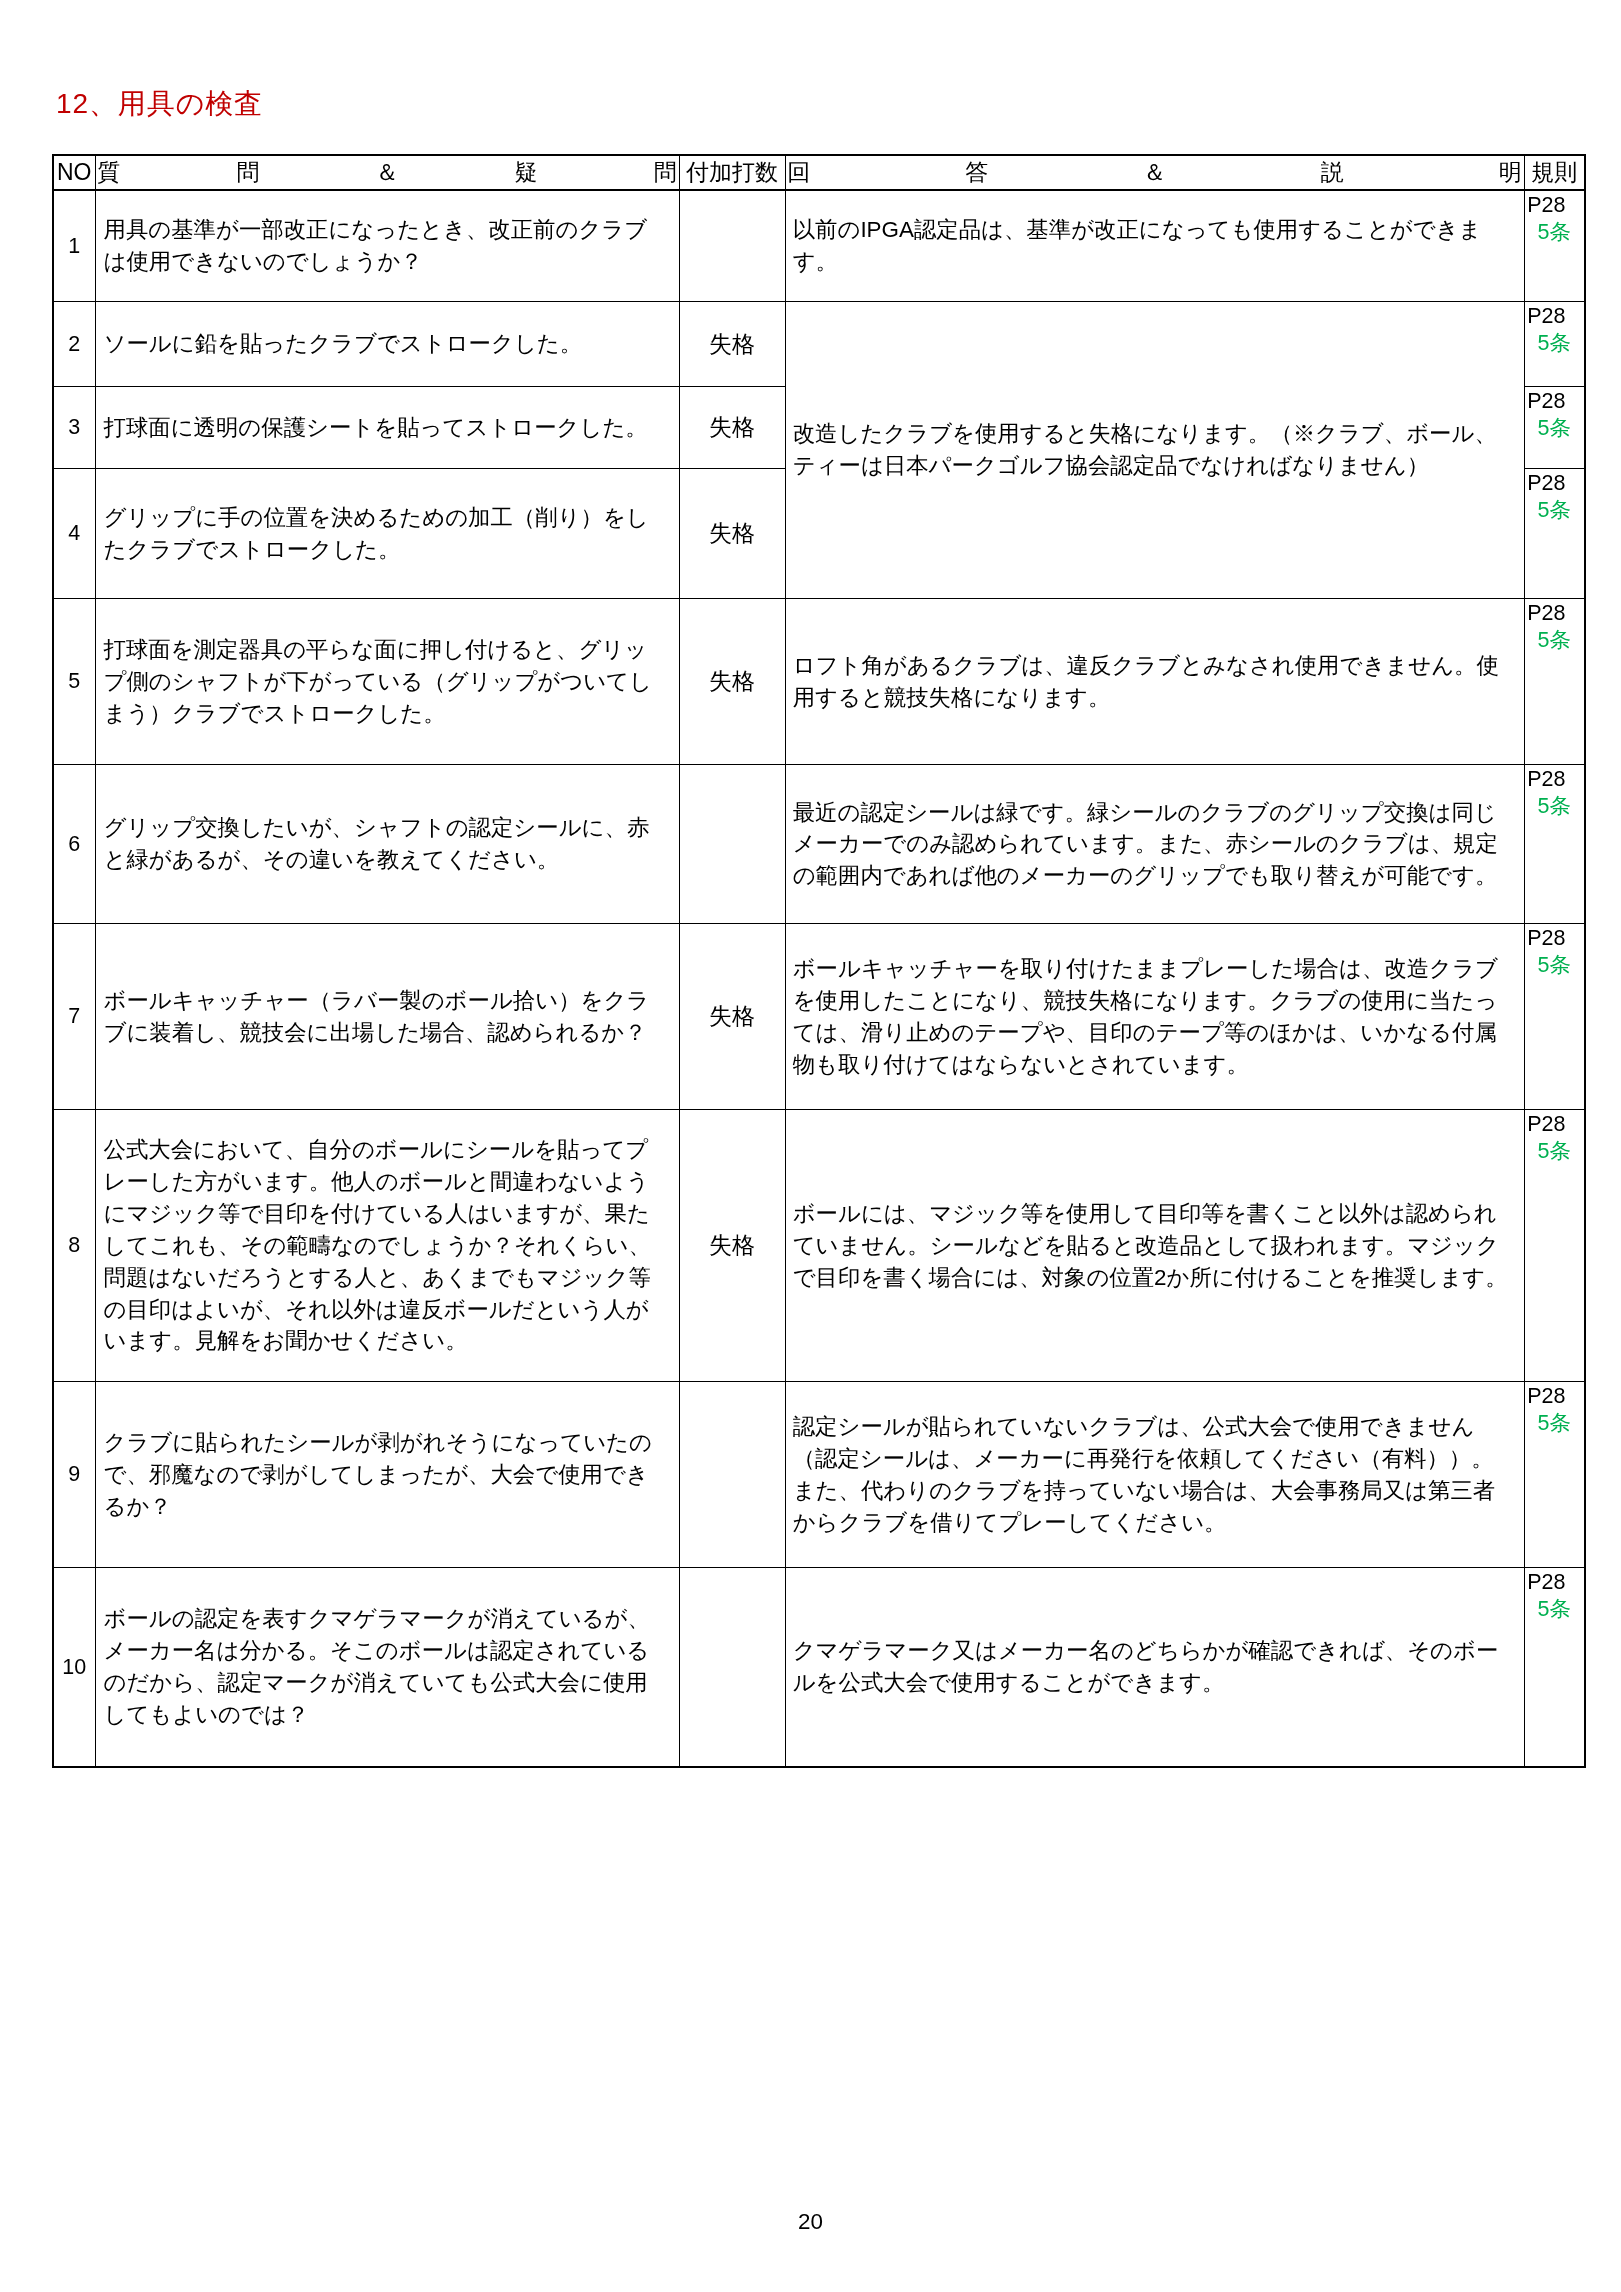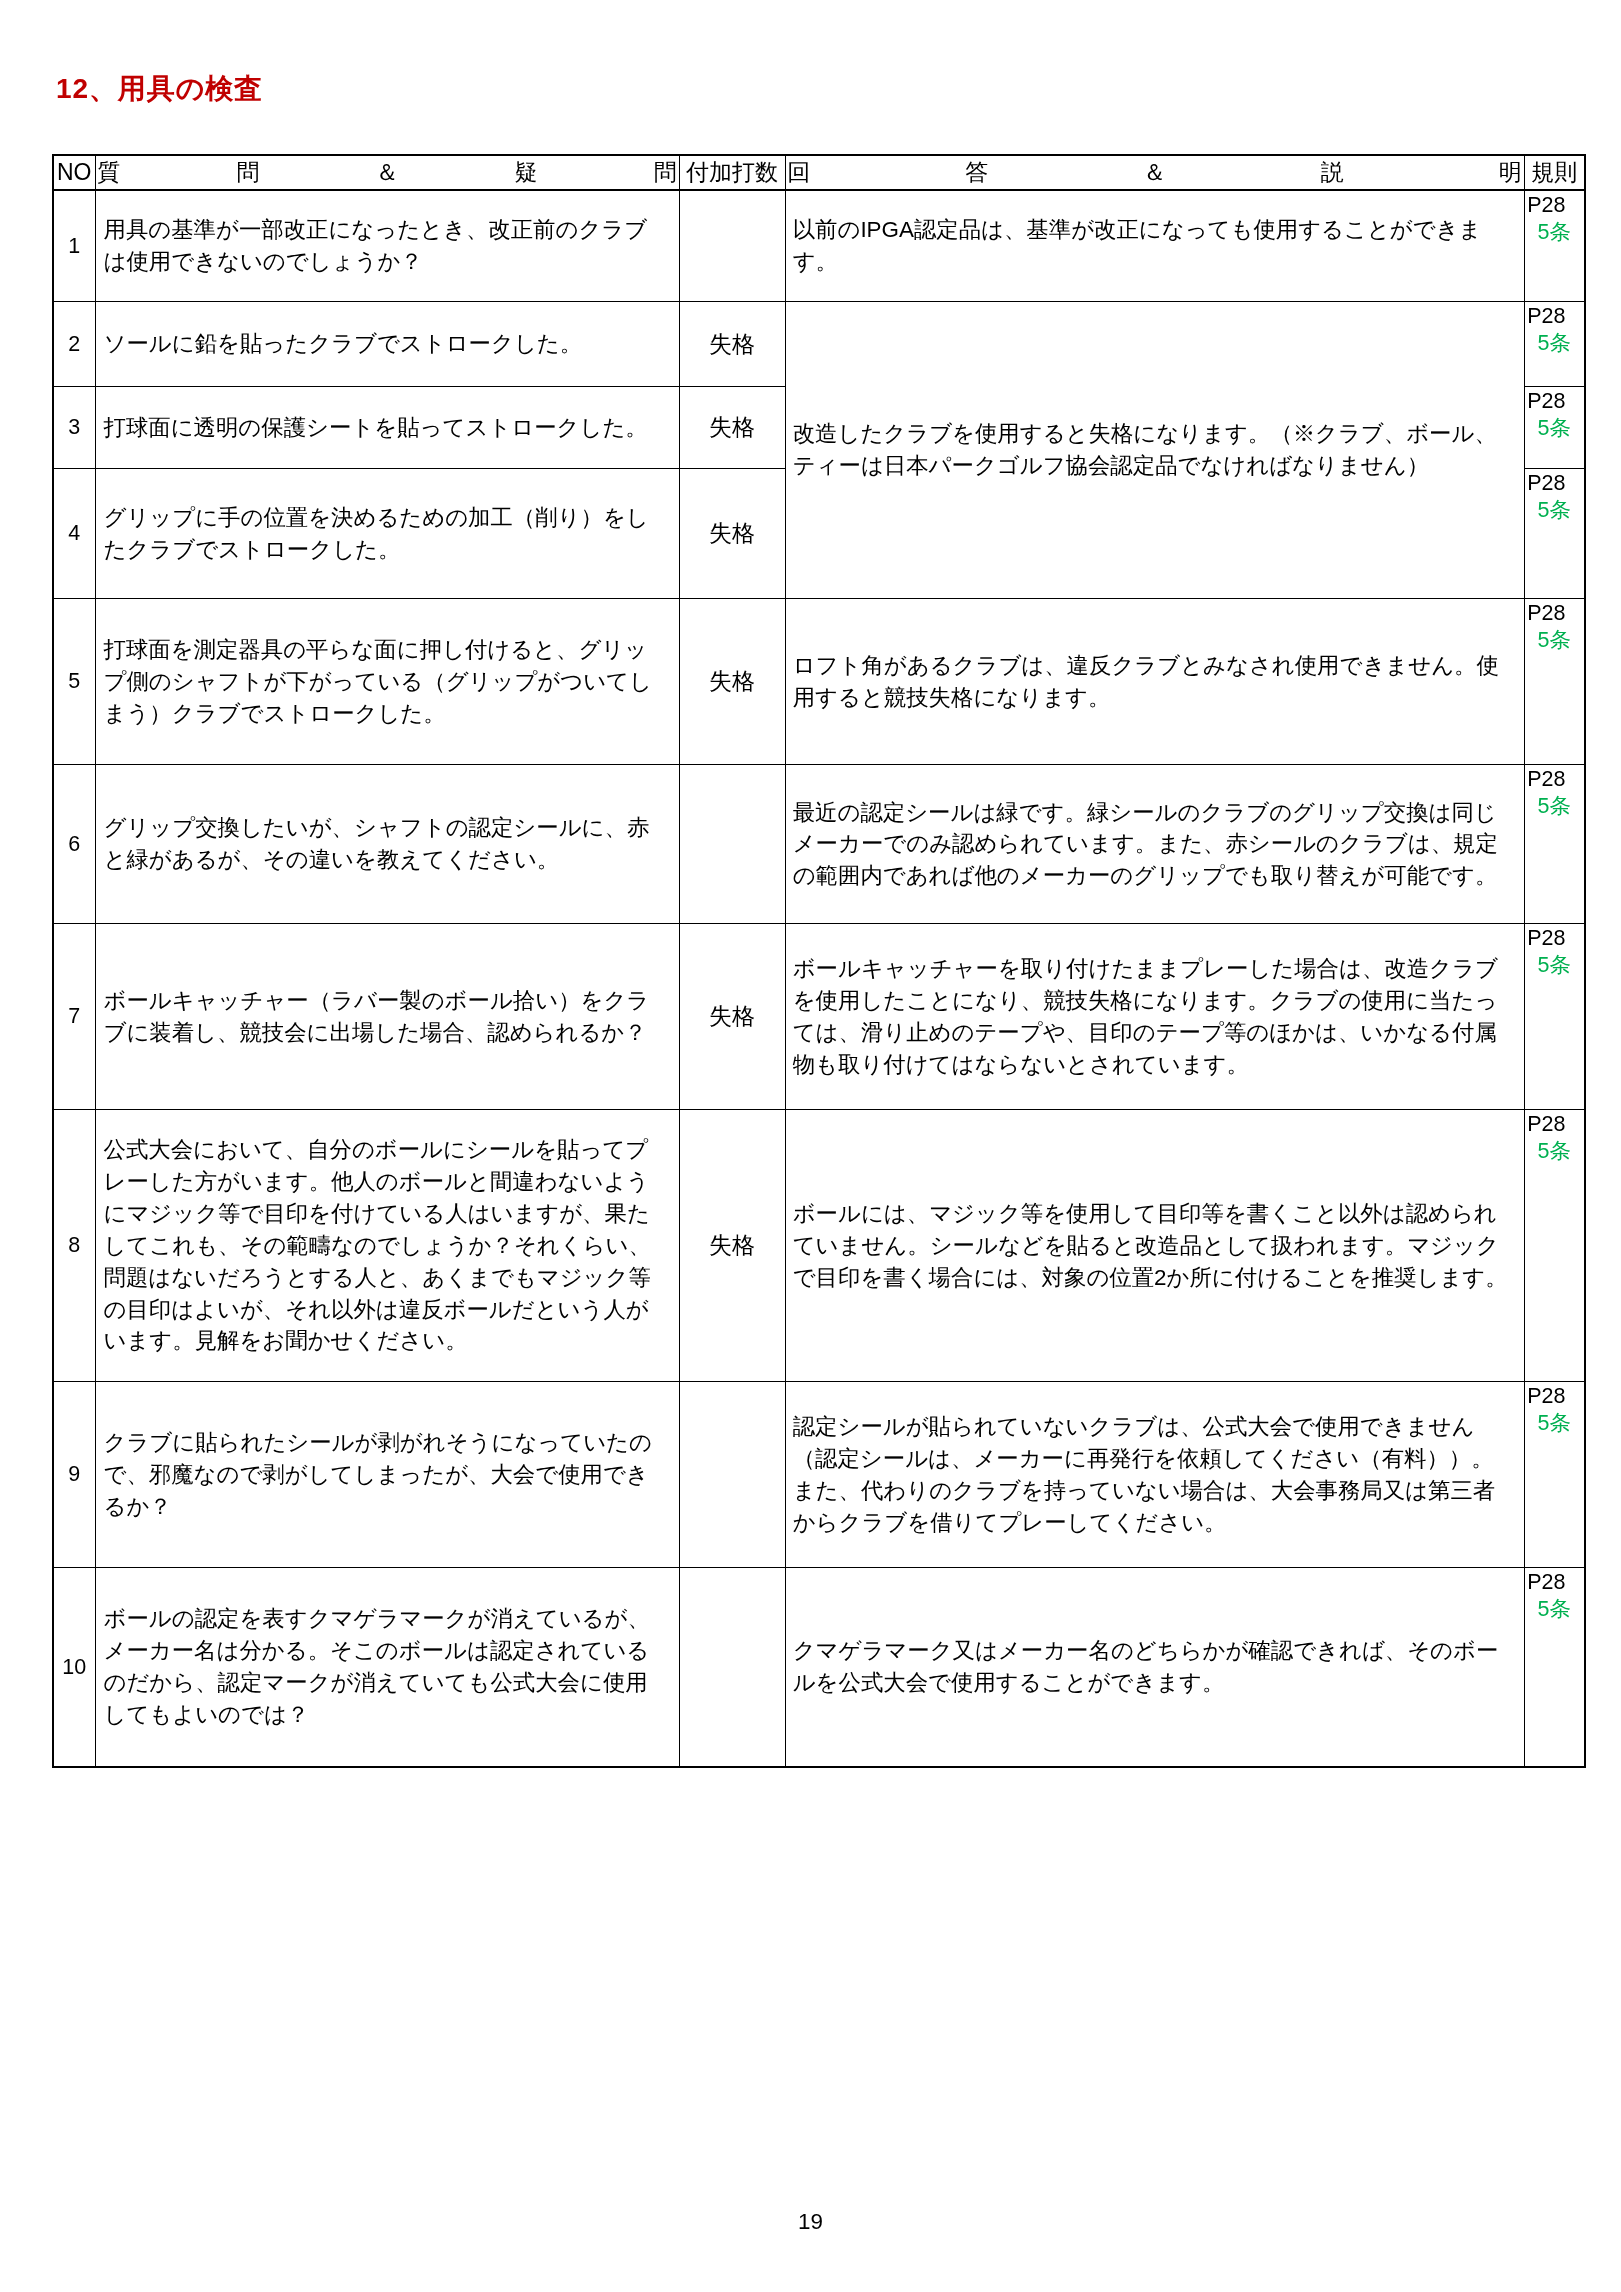--- a/index.html
+++ b/index.html
@@ -6,22 +6,22 @@
   body {
     width:1621px; height:2293px;
     background:#ffffff;
     font-family:"Liberation Sans", sans-serif;
     color:#000;
     position:relative;
   }
   .page { position:absolute; inset:0; }
 
   .section-title {
-    position:absolute; left:56px; top:70px;
-    font-size:28px; font-weight:bold;
+    position:absolute; left:56px; top:85px;
+    font-size:28px; font-weight:normal;
     color:var(--title_red,#c00000);
     letter-spacing:0.9px;
   }
 
   table.qa {
     position:absolute; left:52px; top:154px;
     width:1531px;
     border-collapse:collapse; table-layout:fixed;
     border:2.7px solid #000;
   }
@@ -179,16 +179,16 @@
         <td class="pen-cell"></td>
         <td class="a-cell">クマゲラマーク又はメーカー名のどちらかが確認できれば、そのボールを公式大会で使用することができます。</td>
         <td class="rule-cell">
           <div class="rule-page">P28</div>
           <div class="rule-article">5条</div>
         </td>
       </tr>
     </tbody>
   </table>
 
-  <div class="page-number">19</div>
+  <div class="page-number">20</div>
 
 </div>
 
 
 </body></html>

